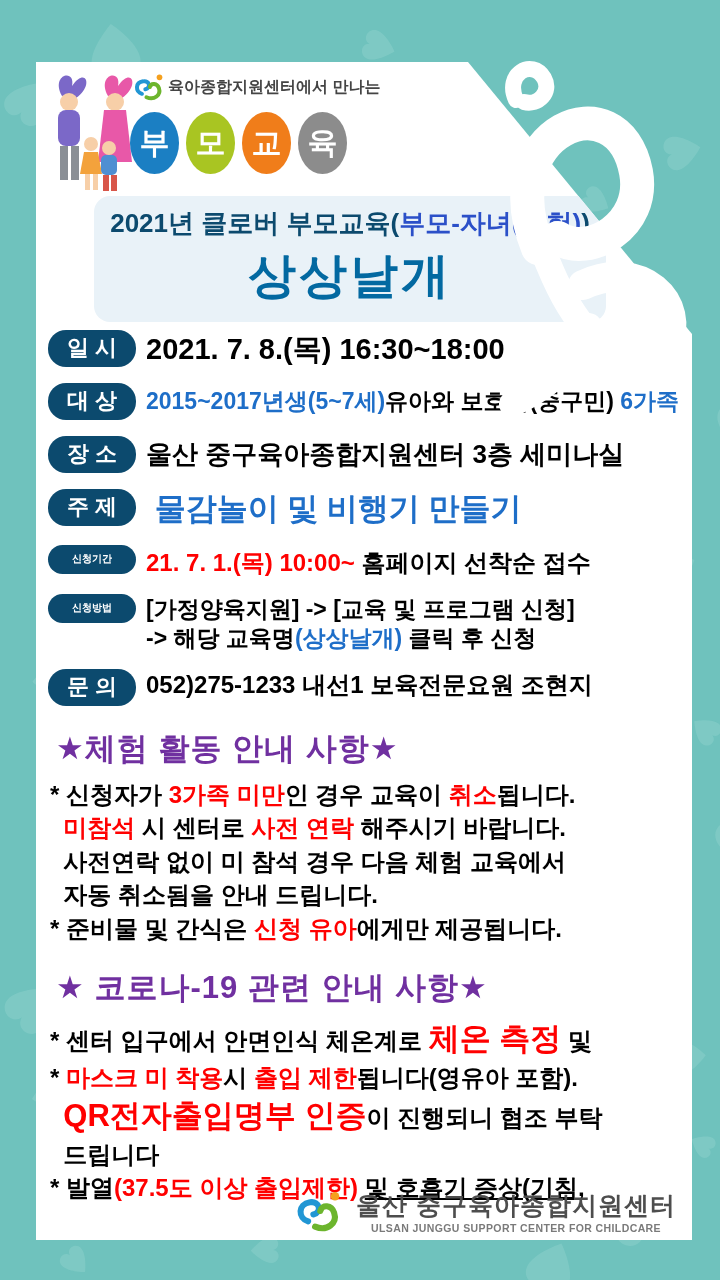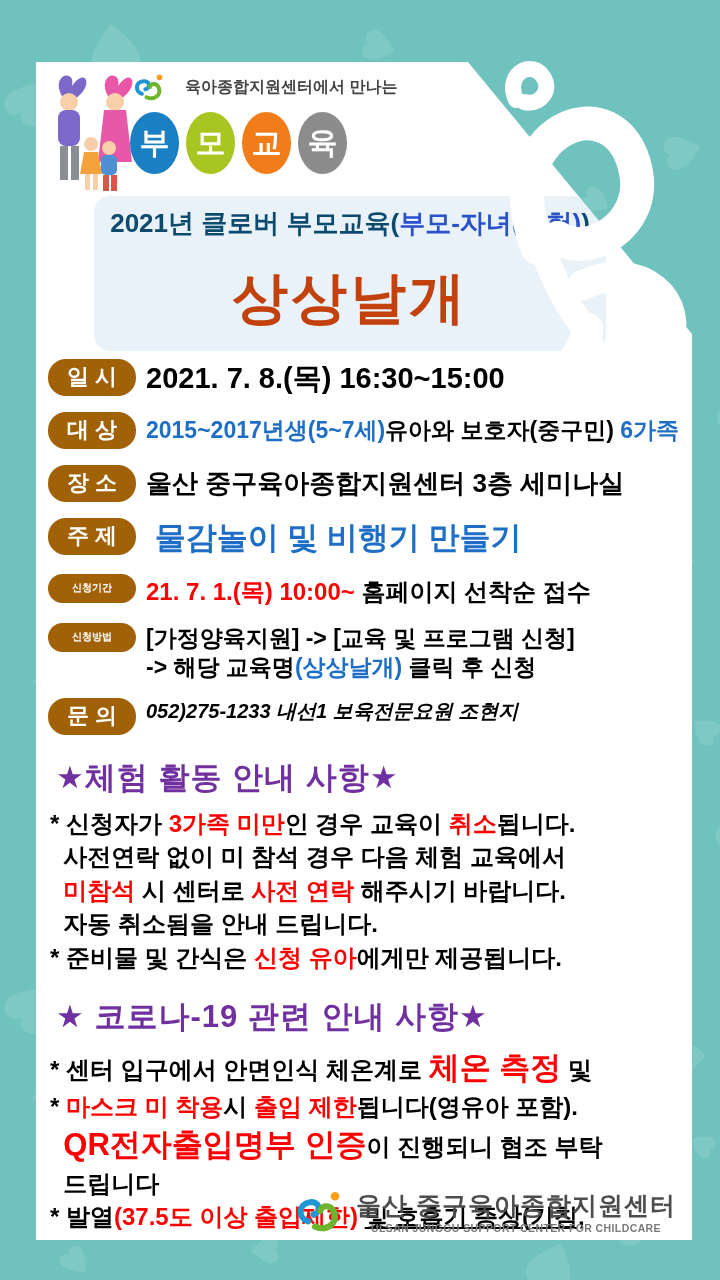--- a/index.html
+++ b/index.html
@@ -12,54 +12,54 @@
   #swirl-decor{position:absolute;right:0;top:30px;z-index:3;}
   .card{
     position:absolute;left:36px;top:62px;width:656px;height:1178px;
     background:#ffffff;z-index:2;
     clip-path:polygon(0 0,432px 0,656px 272px,656px 1178px,0 1178px);
   }
   
   .hdr{position:relative;height:132px;}
   #family-art{position:absolute;left:6px;top:4px;}
   .hdr-right{position:absolute;left:66px;top:10px;}
-  .tagline-row{display:flex;align-items:center;gap:17px;margin-left:32px;}
+  .tagline-row{display:flex;align-items:center;gap:0;margin-left:32px;}
   .tagline{font-size:16px;color:#444;font-weight:600;}
   .circles{display:flex;gap:7px;margin:10px 0 0 28px;}
   .circle{
     width:49px;height:62px;border-radius:50%;
     display:flex;align-items:center;justify-content:center;
     color:#fff;font-size:30px;font-weight:800;
   }
   
   .title-box{
     margin:2px 0 8px 58px;width:512px;
     background:#e9f2f8;border-radius:16px;
     text-align:center;padding:10px 4px 14px 4px;box-sizing:border-box;
   }
   .title-l1{font-size:26px;font-weight:800;white-space:pre-wrap;}
   .sg-n{color:#0c4a6e;}
   .sg-tb{color:#2b50c8;}
-  .title-l2{font-size:56px;font-weight:800;color:#c2410c;letter-spacing:3px;margin-top:20px;}
+  .title-l2{font-size:48px;font-weight:800;color:#0369a1;letter-spacing:3px;margin-top:3px;}
   
   .rows{margin-left:12px;}
   .row{display:flex;align-items:flex-start;margin-bottom:16px;}
   .badge{
-    flex:0 0 88px;background:#a16207;color:#fff;border-radius:18px;
+    flex:0 0 88px;background:#0c4a6e;color:#fff;border-radius:18px;
     text-align:center;font-weight:800;font-size:22px;padding:3px 0 4px 0;
   }
   .row:nth-child(5) .badge,.row:nth-child(6) .badge{font-size:10px;padding:7px 0 8px 0;}
   .content{margin-left:10px;font-weight:800;color:#000;white-space:pre-wrap;line-height:1.25;padding-top:1px;}
   .row:nth-child(1) .content{font-size:29px;}
   .row:nth-child(2) .content{font-size:23px;padding-top:4px;}
   .row:nth-child(3) .content{font-size:26px;padding-top:2px;}
   .row:nth-child(4) .content{font-size:31px;}
   .row:nth-child(5) .content{font-size:24px;padding-top:3px;}
   .row:nth-child(6) .content{font-size:23px;}
-  .row:nth-child(7) .content{font-size:20px;font-style:italic;}
+  .row:nth-child(7) .content{font-size:24px;}
   
   .sg-k{color:#000;}
   .sg-b{color:#1e6ec8;}
   .sg-r{color:#ff0000;}
   .sg-ru{color:#ff0000;}
   .sg-u{color:#000;text-decoration:underline;}
   .sg-rb{color:#ff0000;font-size:31px;}
   
   .sec{margin:0 8px 0 14px;}
   .sec-h{color:#7030a0;font-size:31px;font-weight:800;letter-spacing:1px;margin:22px 0 8px 6px;}
@@ -186,21 +186,21 @@
   </div>
 
   <div class="title-box">
     <div class="title-l1"><span class="sg-n">2021년 클로버 부모교육(</span><span class="sg-tb">부모-자녀(체험)</span><span class="sg-n">)</span></div>
     <div class="title-l2">상상날개</div>
   </div>
 
   <div class="rows" id="info-rows">
       <div class="row">
         <div class="badge">일 시</div>
-        <div class="content"><span class="sg-k">2021. 7. 8.(목) 16:30~15:00</span></div>
+        <div class="content"><span class="sg-k">2021. 7. 8.(목) 16:30~18:00</span></div>
       </div>
       <div class="row">
         <div class="badge">대 상</div>
         <div class="content"><span class="sg-b">2015~2017년생(5~7세)</span><span class="sg-k">유아와 보호자(중구민) </span><span class="sg-b">6가족</span></div>
       </div>
       <div class="row">
         <div class="badge">장 소</div>
         <div class="content"><span class="sg-k">울산 중구육아종합지원센터 3층 세미나실</span></div>
       </div>
       <div class="row">
@@ -218,22 +218,22 @@
       </div>
       <div class="row">
         <div class="badge">문 의</div>
         <div class="content"><span class="sg-k">052)275-1233 내선1 보육전문요원 조현지</span></div>
       </div>
     </div>
 
   <div class="sec" id="sections">
       <div class="sec-h">★체험 활동 안내 사항★</div>
       <div class="sec-line"><span class="sg-k">* 신청자가 </span><span class="sg-ru">3가족 미만</span><span class="sg-k">인 경우 교육이 </span><span class="sg-ru">취소</span><span class="sg-k">됩니다.</span></div>
+      <div class="sec-line"><span class="sg-k">  </span><span class="sg-r">미참석</span><span class="sg-k"> 시 센터로 </span><span class="sg-r">사전 연락</span><span class="sg-k"> 해주시기 바랍니다.</span></div>
       <div class="sec-line"><span class="sg-k">  사전연락 없이 미 참석 경우 다음 체험 교육에서</span></div>
-      <div class="sec-line"><span class="sg-k">  </span><span class="sg-r">미참석</span><span class="sg-k"> 시 센터로 </span><span class="sg-r">사전 연락</span><span class="sg-k"> 해주시기 바랍니다.</span></div>
       <div class="sec-line"><span class="sg-k">  자동 취소됨을 안내 드립니다.</span></div>
       <div class="sec-line"><span class="sg-k">* 준비물 및 간식은 </span><span class="sg-r">신청 유아</span><span class="sg-k">에게만 제공됩니다.</span></div>
       <div class="sec-h">★ 코로나-19 관련 안내 사항★</div>
       <div class="sec-line"><span class="sg-k">* 센터 입구에서 안면인식 체온계로 </span><span class="sg-rb">체온 측정</span><span class="sg-k"> 및</span></div>
       <div class="sec-line"><span class="sg-k">* </span><span class="sg-r">마스크 미 착용</span><span class="sg-k">시 </span><span class="sg-r">출입 제한</span><span class="sg-k">됩니다(영유아 포함).</span></div>
       <div class="sec-line"><span class="sg-k">  </span><span class="sg-rb">QR전자출입명부 인증</span><span class="sg-k">이 진행되니 협조 부탁</span></div>
       <div class="sec-line"><span class="sg-k">  드립니다</span></div>
       <div class="sec-line"><span class="sg-k">* 발열</span><span class="sg-ru">(37.5도 이상 출입제한)</span><span class="sg-k"> </span><span class="sg-u">및 호흡기 증상(기침,</span></div>
       <div class="sec-line"><span class="sg-k">  </span></div>
     </div>

